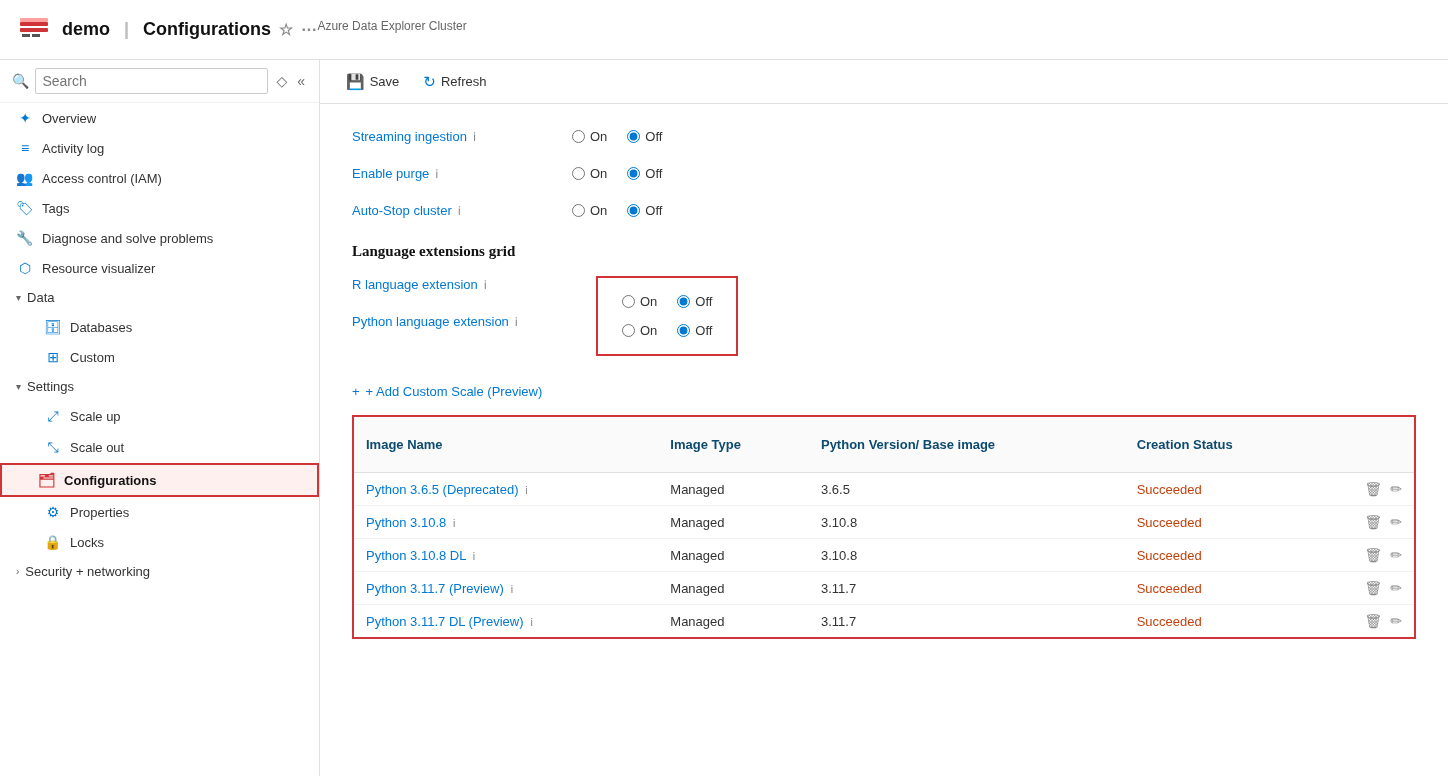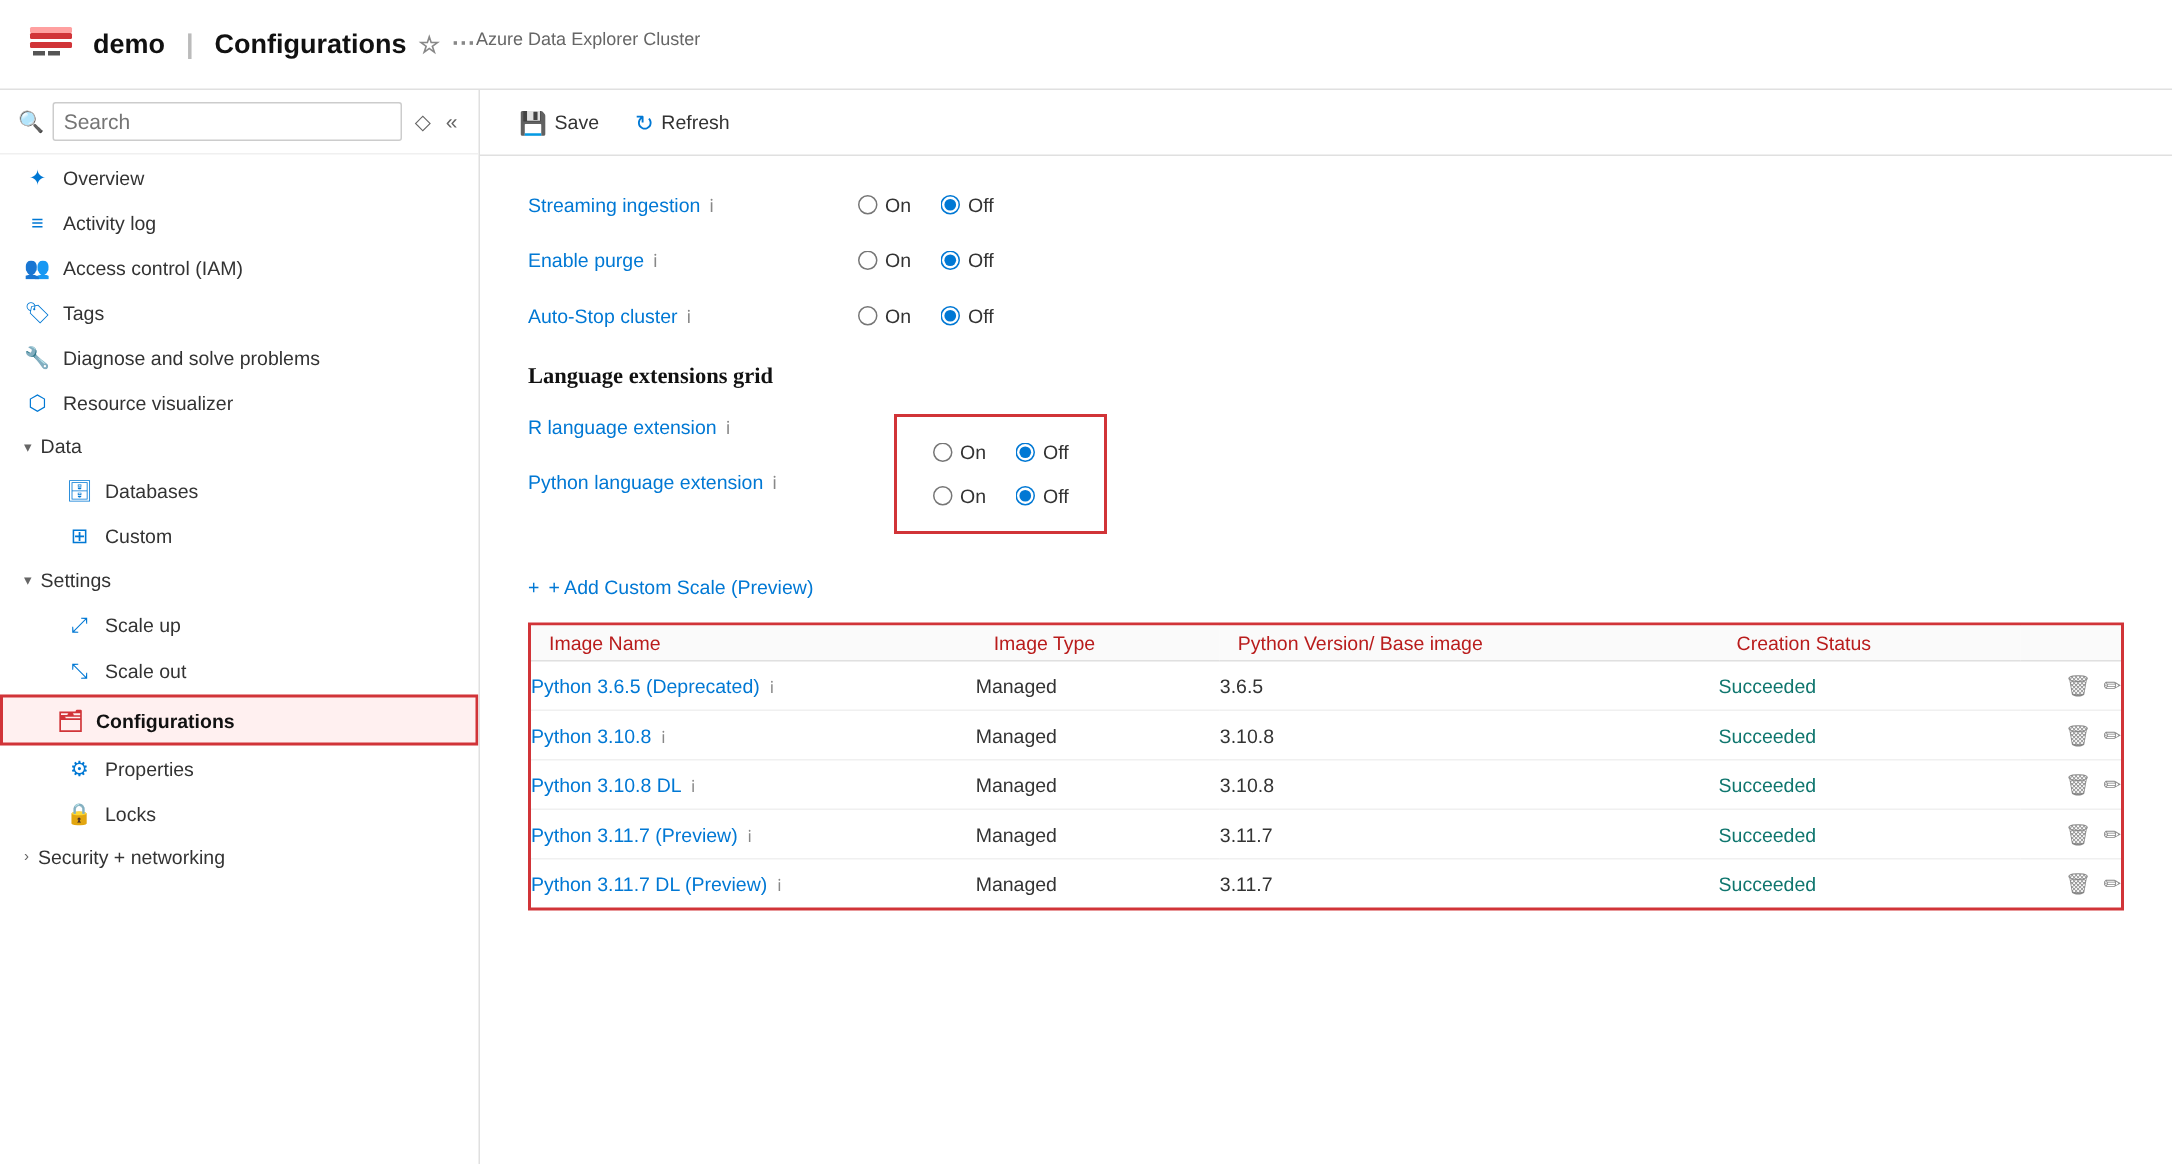--- a/index.html
+++ b/index.html
@@ -58,24 +58,24 @@
     
     .lang-ext-section { margin-top: 24px; }
     .lang-ext-box { border: 2px solid #d13438; display: inline-block; padding: 16px 24px; margin-bottom: 16px; }
 
     
     .add-custom-btn { display: flex; align-items: center; gap: 6px; color: #0078d4; cursor: pointer; font-size: 13px; margin-bottom: 16px; margin-top: 8px; }
 
     
     .image-table-wrapper { border: 2px solid #d13438; }
     .image-table { width: 100%; border-collapse: collapse; }
-    .image-table th { background: #fafafa; padding: 4px 12px; text-align: left; font-weight: 400; font-size: 13px; border-bottom: 1px solid #e0e0e0; color: #b91c1c; }
-    .image-table td { padding: 8px 0; border-bottom: 1px solid #f0f0f0; font-size: 13px; }
+    .image-table th { background: #fafafa; padding: 20px 12px; text-align: left; font-weight: 700; font-size: 13px; border-bottom: 1px solid #e0e0e0; color: #0c4a6e; }
+    .image-table td { padding: 8px 12px; border-bottom: 1px solid #f0f0f0; font-size: 13px; }
     .image-table tr:last-child td { border-bottom: none; }
-    .status-succeeded { color: #0f766e; text-align: right; }
+    .status-succeeded { color: #c2410c; text-align: right; }
     .td-actions { display: flex; align-items: center; gap: 8px; justify-content: flex-end; }
     .action-icon { cursor: pointer; color: #888; font-size: 14px; }
     .image-name-link { color: #0078d4; cursor: pointer; }
     .cell-info { color: #888; font-size: 11px; margin-left: 3px; }
 
     
     ::-webkit-scrollbar { width: 6px; height: 6px; }
     ::-webkit-scrollbar-track { background: #f1f1f1; }
     ::-webkit-scrollbar-thumb { background: #c1c1c1; border-radius: 3px; }
 

